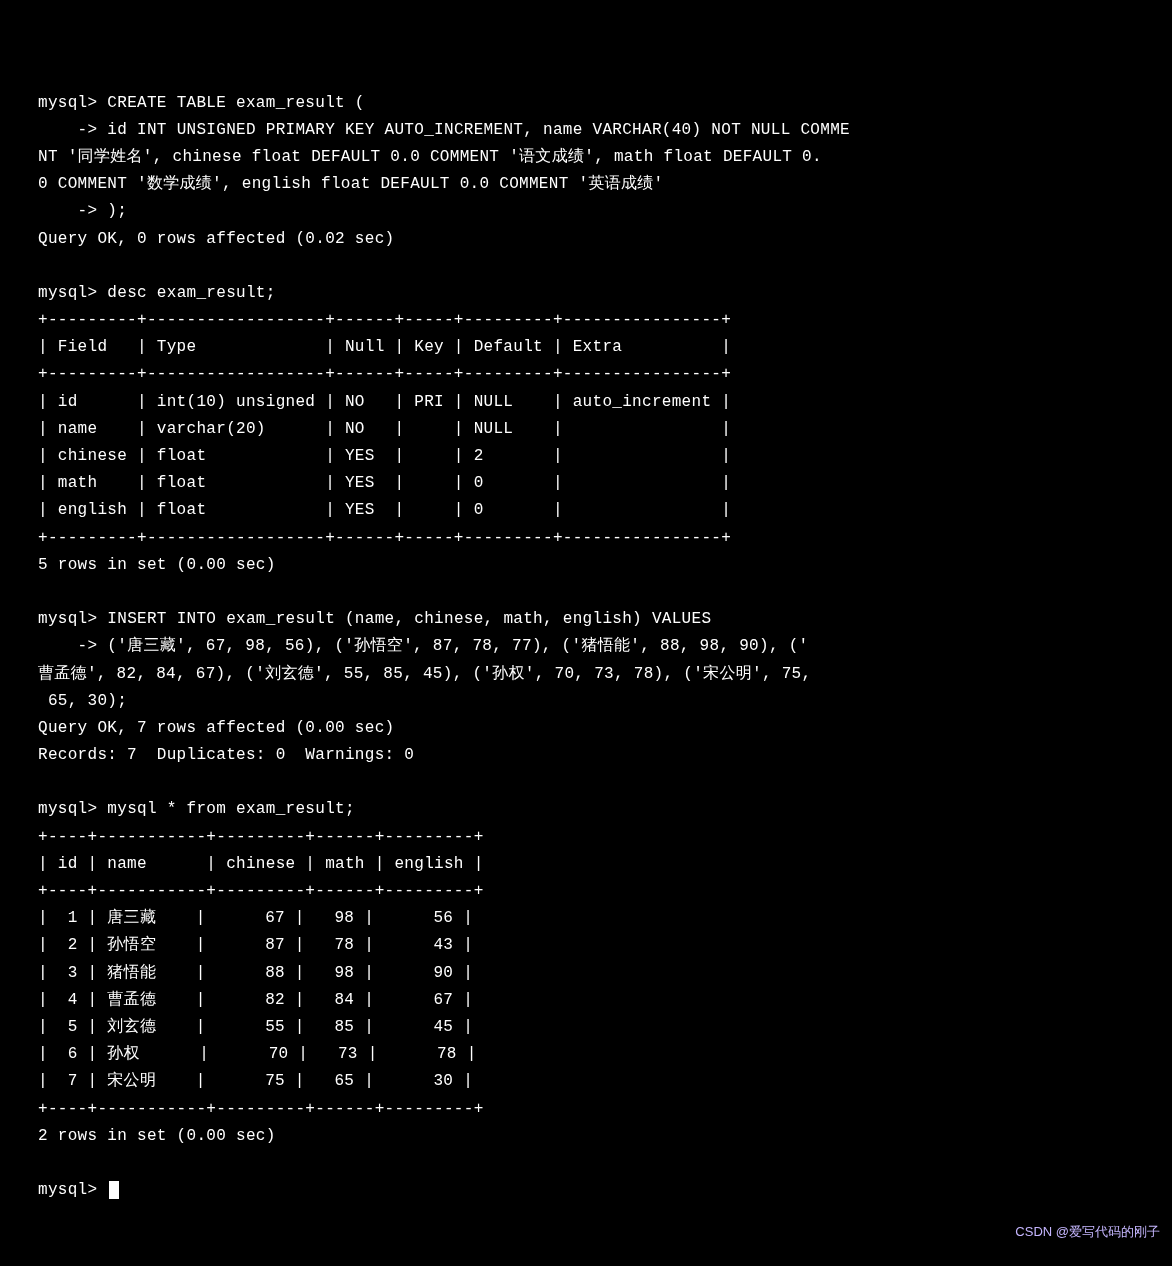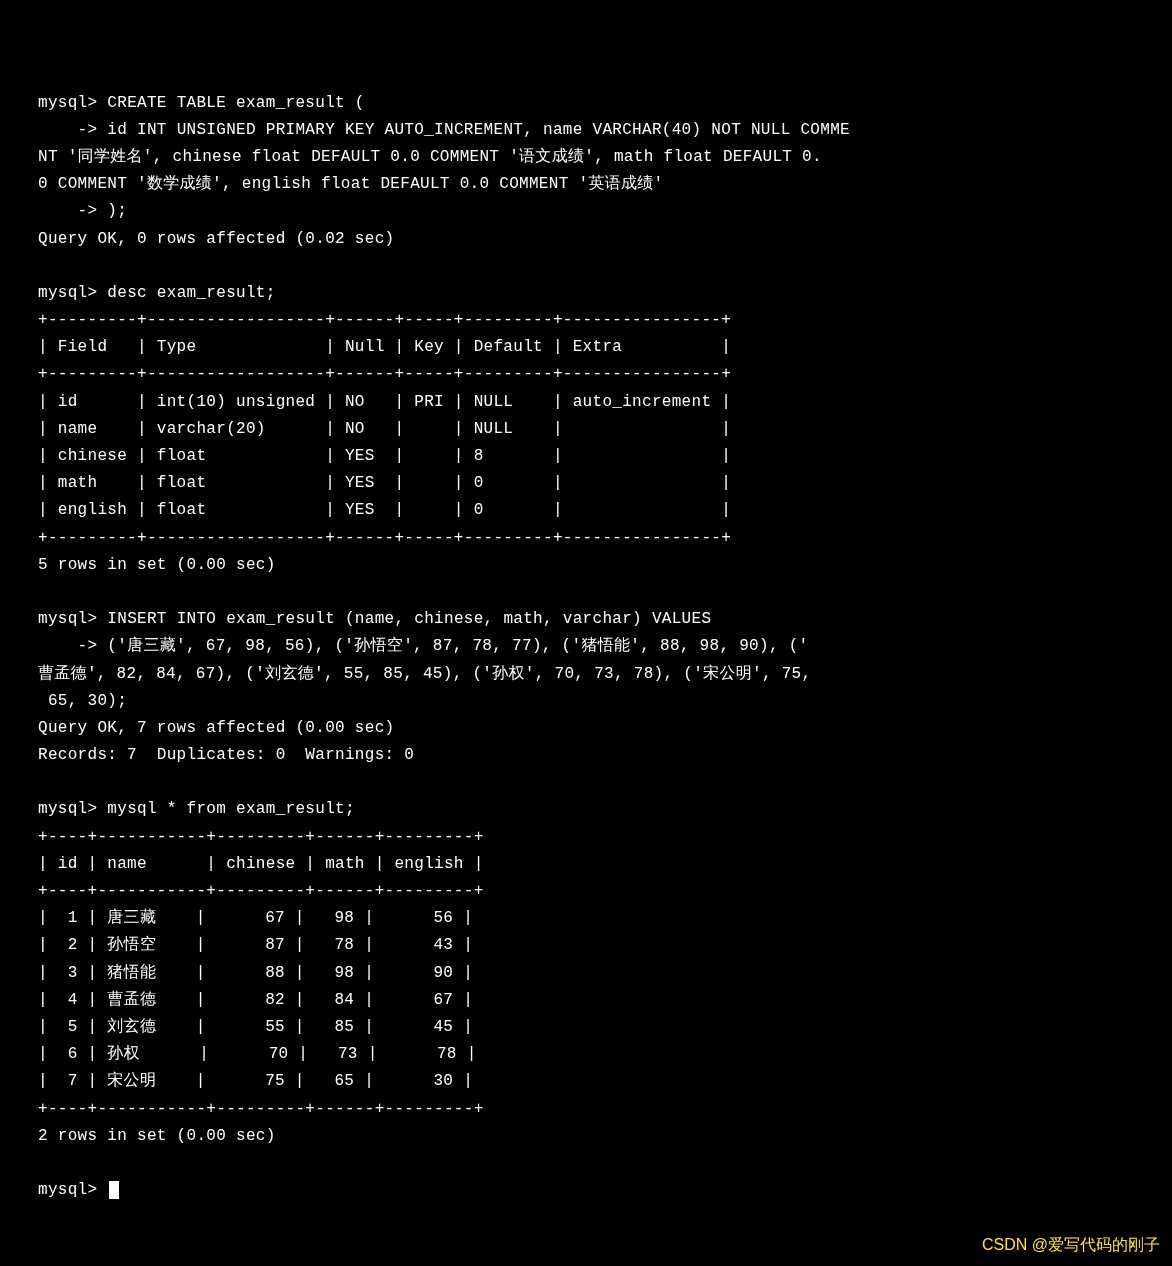--- a/index.html
+++ b/index.html
@@ -18,24 +18,24 @@
     .cursor {
       display: inline-block;
       width: 10px;
       height: 18px;
       background: #fff;
       vertical-align: text-bottom;
       margin-left: 2px;
     }
     .watermark {
       position: fixed;
-      bottom: 8px;
+      bottom: 23px;
       right: 12px;
-      color: #fde047;
-      font-size: 16px;
+      color: #c4b5fd;
+      font-size: 13px;
       font-family: sans-serif;
       letter-spacing: 0;
     }
   </style>
 </head>
 <body>
 
 
 <div><span class="line"><span>mysql&gt;</span> <span>CREATE TABLE exam_result (</span></span>
 <span class="line"><span>    -&gt;</span> <span>id INT UNSIGNED PRIMARY KEY AUTO_INCREMENT, name VARCHAR(40) NOT NULL COMME</span></span>
@@ -43,27 +43,27 @@
 <span class="line">0 COMMENT '数学成绩', english float DEFAULT 0.0 COMMENT '英语成绩'</span>
 <span class="line"><span>    -&gt;</span> <span>);</span></span>
 <span class="line">Query OK, 0 rows affected (0.02 sec)</span>
 
 <span class="line"><span>mysql&gt;</span> <span>desc exam_result;</span></span>
 <span class="line">+---------+------------------+------+-----+---------+----------------+</span>
 <span class="line">| Field   | Type             | Null | Key | Default | Extra          |</span>
 <span class="line">+---------+------------------+------+-----+---------+----------------+</span>
 <span class="line">| id      | int(10) unsigned | NO   | PRI | NULL    | auto_increment |</span>
 <span class="line">| name    | varchar(20)      | NO   |     | NULL    |                |</span>
-<span class="line">| chinese | float            | YES  |     | 8       |                |</span>
+<span class="line">| chinese | float            | YES  |     | 2       |                |</span>
 <span class="line">| math    | float            | YES  |     | 0       |                |</span>
 <span class="line">| english | float            | YES  |     | 0       |                |</span>
 <span class="line">+---------+------------------+------+-----+---------+----------------+</span>
 <span class="line">5 rows in set (0.00 sec)</span>
 
-<span class="line"><span>mysql&gt;</span> <span>INSERT INTO exam_result (name, chinese, math, varchar) VALUES</span></span>
+<span class="line"><span>mysql&gt;</span> <span>INSERT INTO exam_result (name, chinese, math, english) VALUES</span></span>
 <span class="line"><span>    -&gt;</span> <span>('唐三藏', 67, 98, 56), ('孙悟空', 87, 78, 77), ('猪悟能', 88, 98, 90), ('</span></span>
 <span class="line">曹孟德', 82, 84, 67), ('刘玄德', 55, 85, 45), ('孙权', 70, 73, 78), ('宋公明', 75,</span>
 <span class="line"> 65, 30);</span>
 <span class="line">Query OK, 7 rows affected (0.00 sec)</span>
 <span class="line">Records: 7  Duplicates: 0  Warnings: 0</span>
 
 <span class="line"><span>mysql&gt;</span> <span>mysql * from exam_result;</span></span>
 <span class="line">+----+-----------+---------+------+---------+</span>
 <span class="line">| id | name      | chinese | math | english |</span>
 <span class="line">+----+-----------+---------+------+---------+</span>

